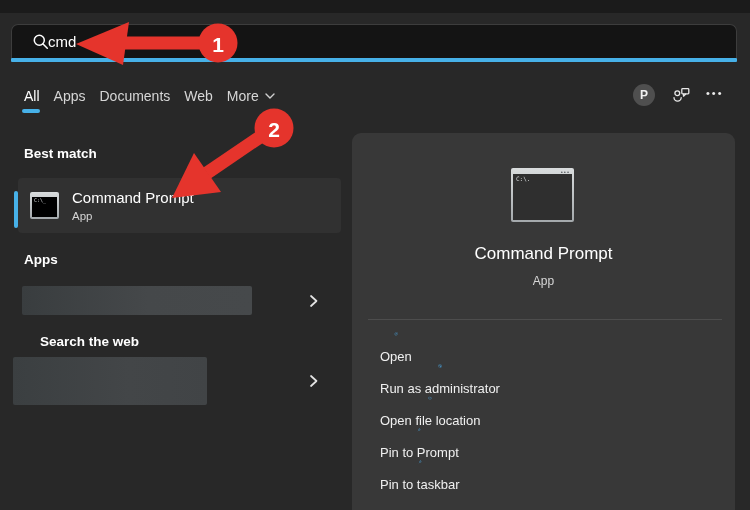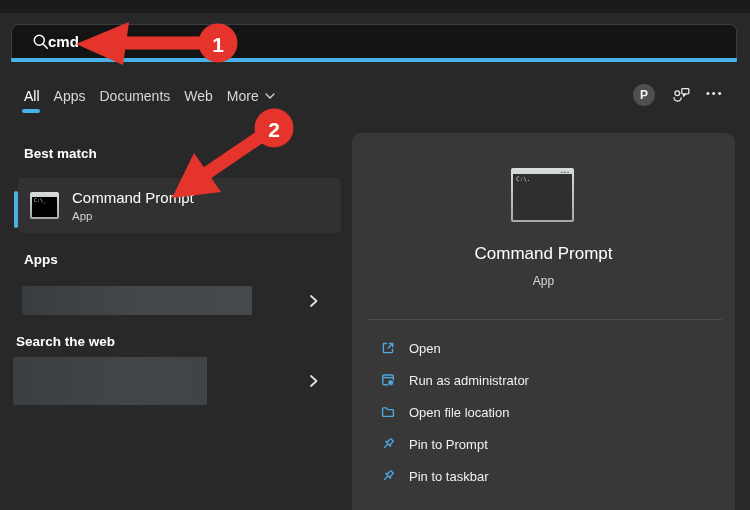--- a/index.html
+++ b/index.html
@@ -16,21 +16,21 @@
 
   
   .searchbox{
     left:11px;top:24px;width:724px;height:33px;
     background:#141414;border:1px solid #3d3d3d;border-bottom:none;
     border-radius:7px 7px 0 0;
     display:flex;align-items:center;box-sizing:content-box;
   }
   .searchbox input{
     background:transparent;border:none;outline:none;color:#fff;
-    font-family:"Liberation Sans",sans-serif;font-size:15px;font-weight:700;
+    font-family:"Liberation Sans",sans-serif;font-size:15px;font-weight:400;
     margin-left:13px;flex:1;
   }
   .search-underline{left:11px;top:58px;width:726px;height:4px;background:#47b1e8;border-radius:1px;}
 
   
   .tabs{left:24px;top:88px;display:flex;gap:14px;font-size:14px;align-items:center;}
   .tab{color:#d6d6d6;cursor:default;display:flex;align-items:center;gap:6px;}
   .tab.active{color:#ffffff;}
   .tab-pill{left:22px;top:109px;width:18px;height:4px;background:#47b1e8;border-radius:2px;}
   .avatar{
@@ -79,21 +79,21 @@
   
   .panel{
     left:352px;top:133px;width:383px;height:377px;
     background:#383838;border-radius:9px 9px 0 0;
   }
   .panel-title{left:0;top:111px;width:100%;text-align:center;font-size:17px;color:#fff;}
   .panel-sub{left:0;top:141px;width:100%;text-align:center;font-size:12px;color:#d6d6d6;}
   .panel-divider{left:16px;top:186px;width:354px;height:1px;background:#4d4d4d;}
   .action{
     left:28px;height:32px;display:flex;align-items:center;gap:13px;
-    font-size:13px;color:#f0f0f0;
+    font-size:13px;color:#f0f0f0;flex-direction:column;
   }
 
   .overlay{left:0;top:0;pointer-events:none;z-index:60;}
 </style>
 </head>
 <body>
 
 <div class="abs top-strip"></div>
 
 <div class="abs searchbox">
@@ -138,21 +138,21 @@
   <div class="abs bm-title">Command Prompt</div>
   <div class="abs bm-sub">App</div>
 </div>
 
 <div class="abs sec-header" style="left:24px;top:252px;">Apps</div>
 <div class="abs blk-apps"></div>
 <svg class="abs chev-btn" style="left:306px;top:293px;" viewBox="0 0 16 16">
   <polyline points="5,3 10.5,8 5,13" fill="none" stroke="#e4e4e4" stroke-width="1.7" stroke-linecap="round" stroke-linejoin="round"></polyline>
 </svg>
 
-<div class="abs sec-header" style="left:16px;top:334px;">Search the web</div>
+<div class="abs sec-header" style="left:40px;top:334px;">Search the web</div>
 <div class="abs blk-web"></div>
 <svg class="abs chev-btn" style="left:306px;top:373px;" viewBox="0 0 16 16">
   <polyline points="5,3 10.5,8 5,13" fill="none" stroke="#e4e4e4" stroke-width="1.7" stroke-linecap="round" stroke-linejoin="round"></polyline>
 </svg>
 
 <div class="abs panel">
   <div class="abs cmd-icon cmd-large" style="left:159px;top:35px;">
     <div class="dots">•••</div>
     <div class="screen">C:\.</div>
   </div>

